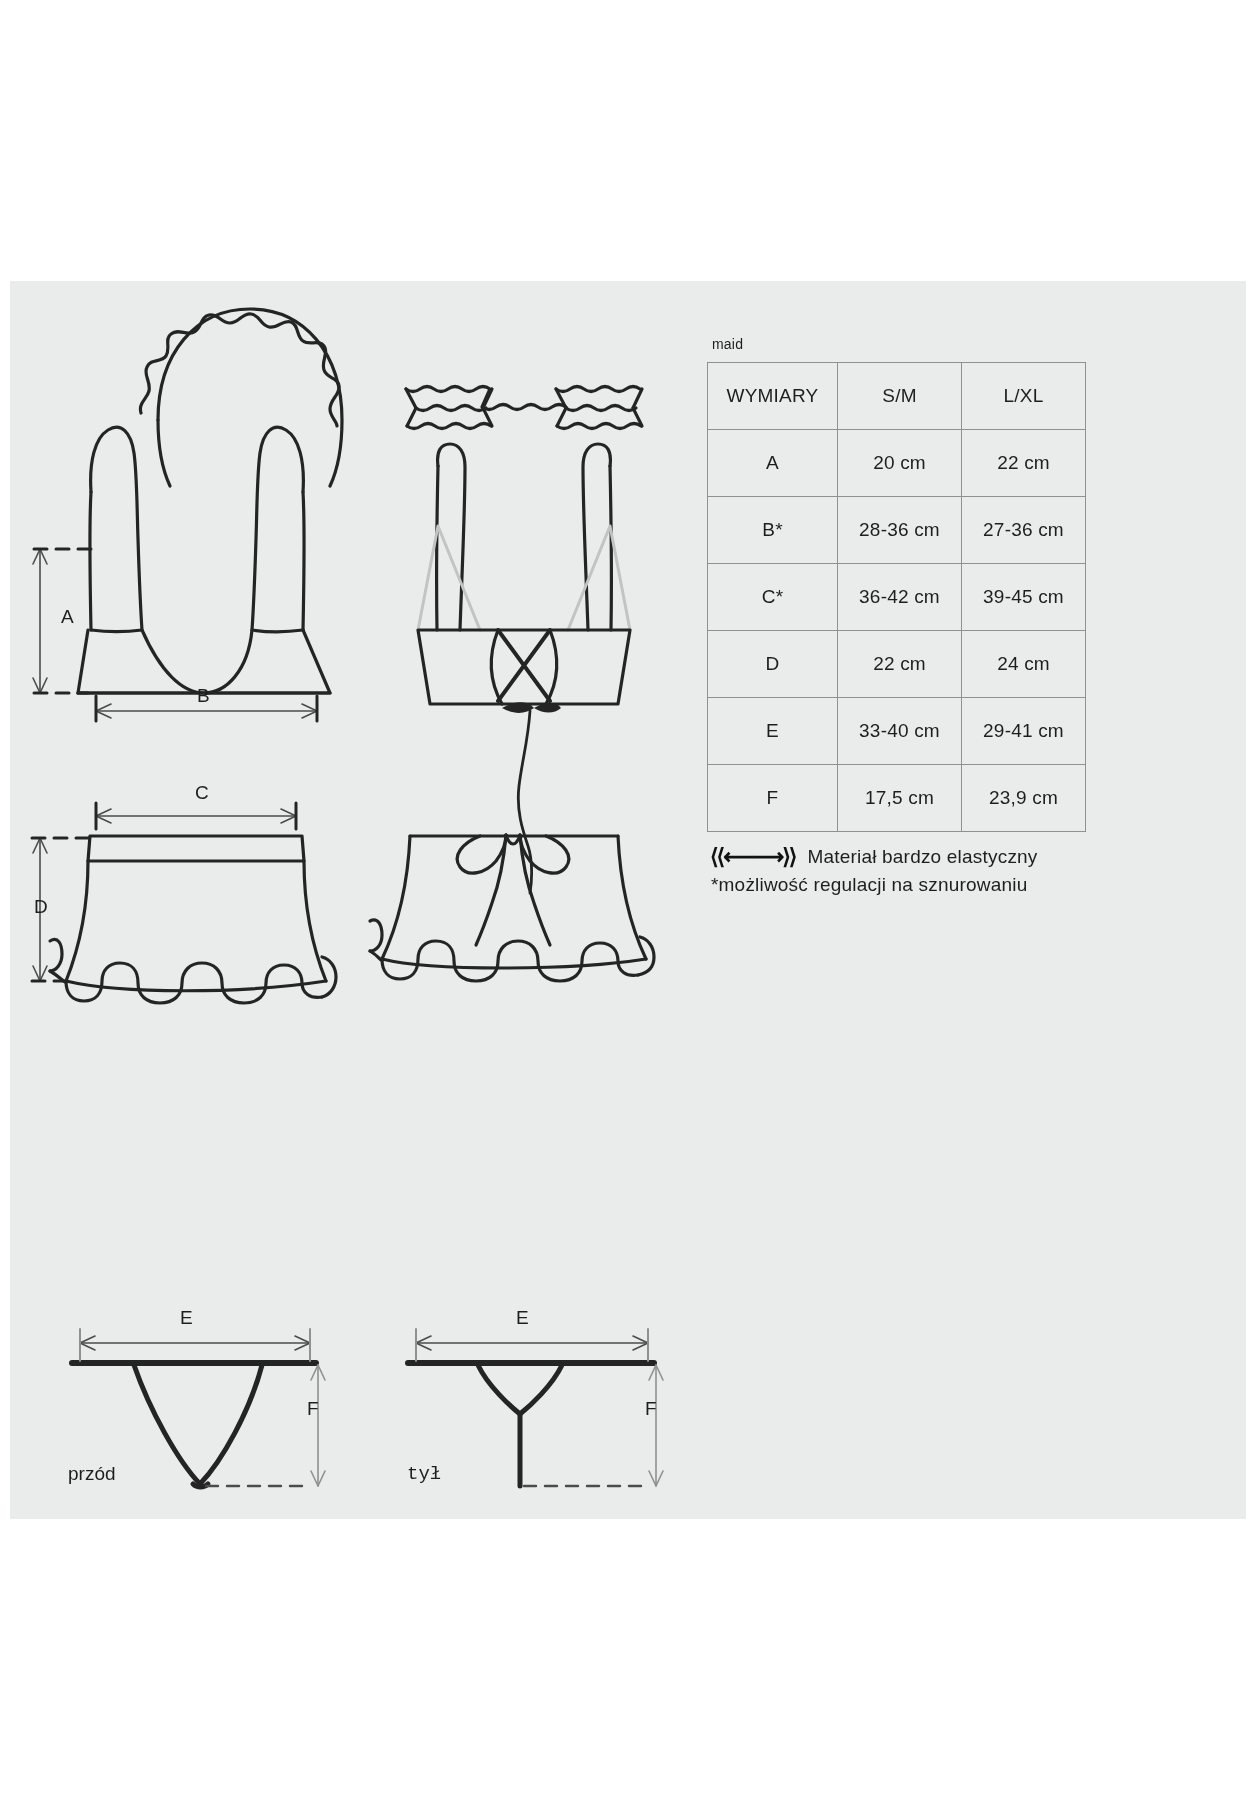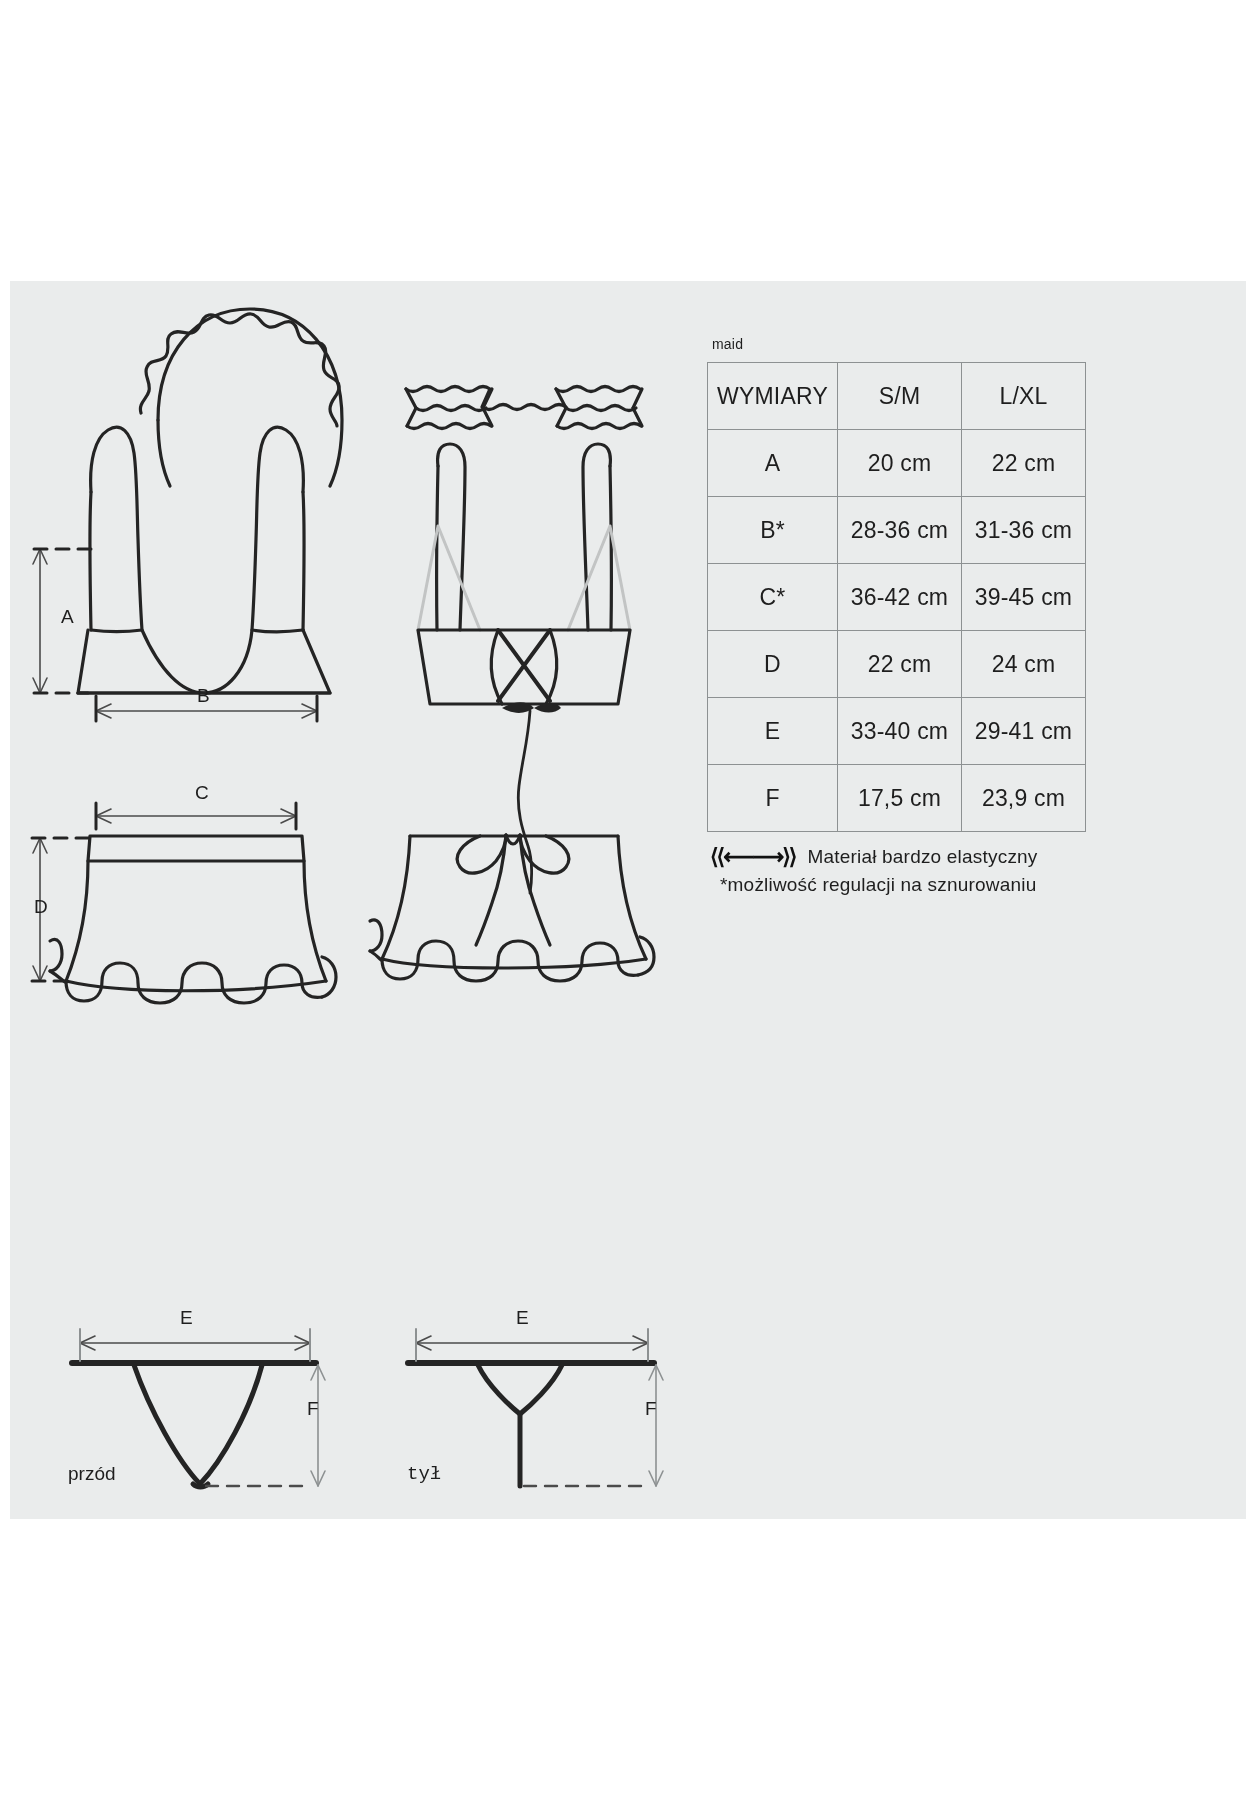--- a/index.html
+++ b/index.html
@@ -44,21 +44,21 @@
   }
   table.size-table {
     border-collapse: collapse;
     width: 363px;
     table-layout: fixed;
   }
   table.size-table td, table.size-table th {
     border: 1px solid #8d9192;
     text-align: center;
     font-weight: normal;
-    font-size: 23px;
+    font-size: 19px;
     color: #1e1e1e;
     height: 66px;
     padding: 0 2px;
     letter-spacing: .2px;
   }
   table.size-table th:first-child,
   table.size-table td:first-child { width: 125px; }
   table.size-table th:nth-child(2),
   table.size-table td:nth-child(2) { width: 119px; }
   table.size-table th:nth-child(3),
@@ -87,21 +87,21 @@
   }
   .fn-text {
     font-size: 19px;
     color: #1e1e1e;
     letter-spacing: .2px;
   }
   .fn-line2 {
     font-size: 19px;
     color: #1e1e1e;
     letter-spacing: .2px;
-    margin-left: 10px;
+    margin-left: 1px;
   }
   
   .dim-label {
     position: absolute;
     font-size: 19px;
     color: #1e1e1e;
   }
   .piece-label {
     position: absolute;
     font-size: 19px;
@@ -345,21 +345,21 @@
       </thead>
       <tbody>
         <tr>
           <td>A</td>
           <td>20 cm</td>
           <td>22 cm</td>
         </tr>
         <tr>
           <td>B*</td>
           <td>28-36 cm</td>
-          <td>31-36 cm</td>
+          <td>27-36 cm</td>
         </tr>
         <tr>
           <td>C*</td>
           <td>36-42 cm</td>
           <td>39-45 cm</td>
         </tr>
         <tr>
           <td>D</td>
           <td>22 cm</td>
           <td>24 cm</td>

